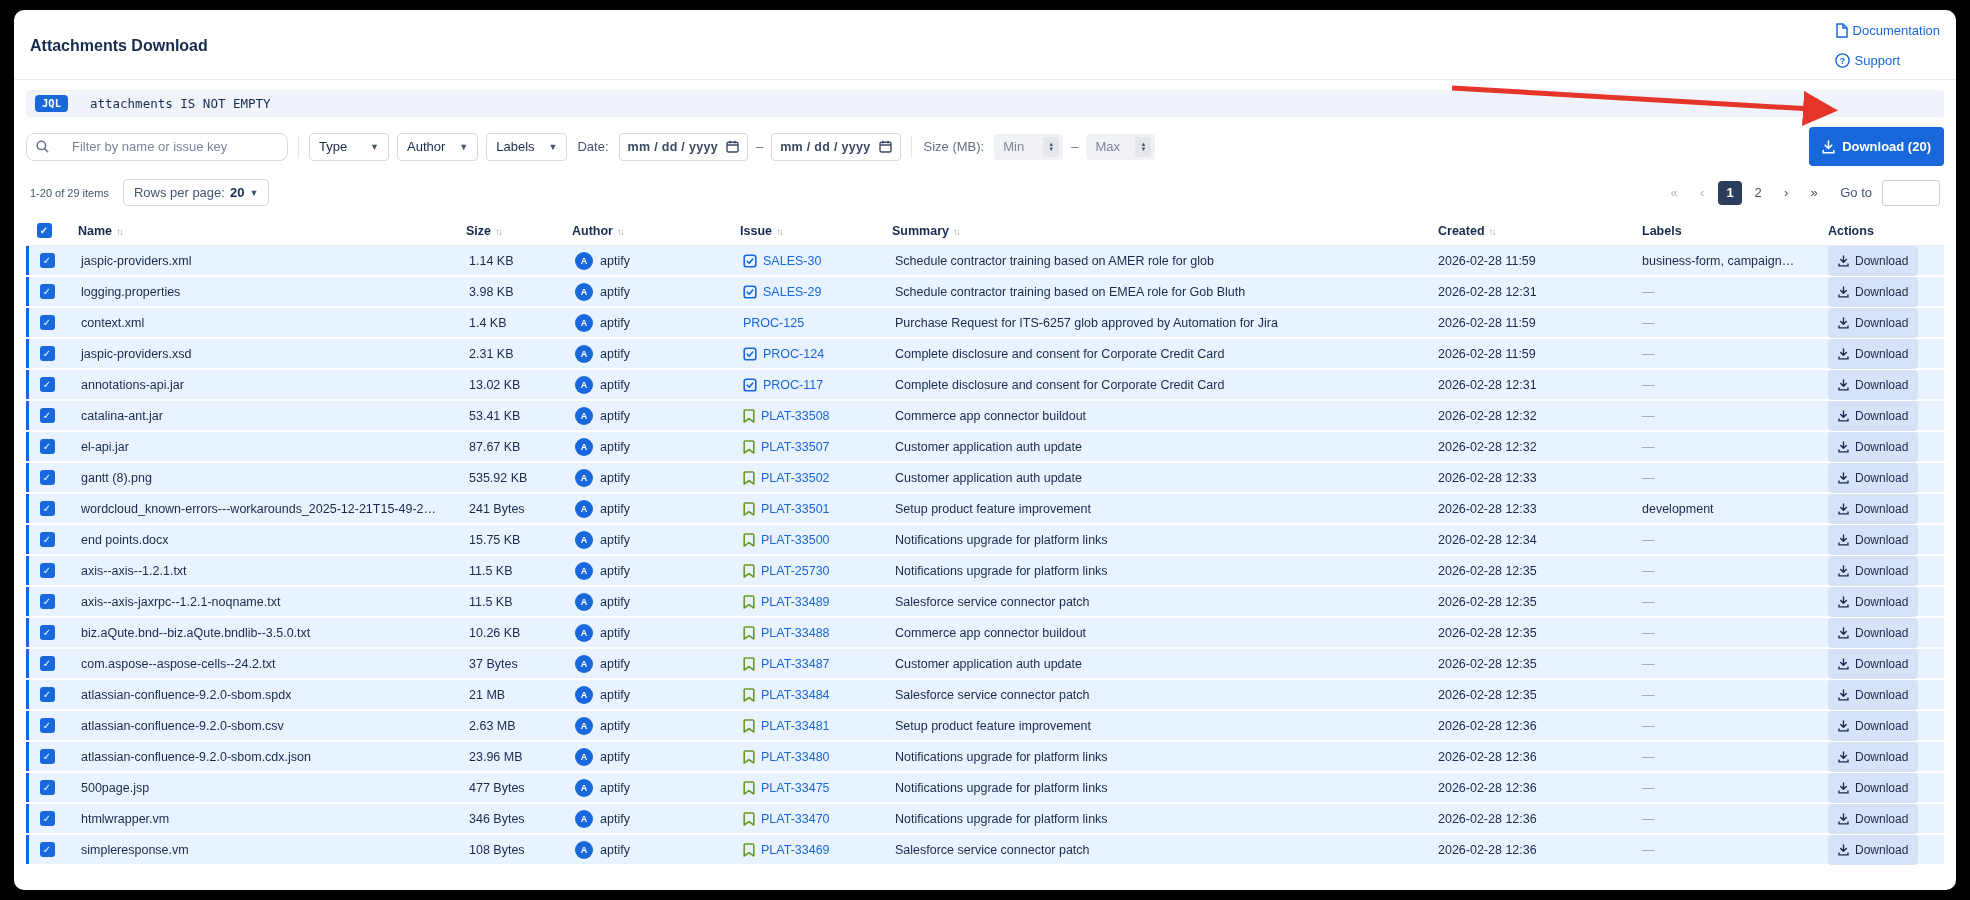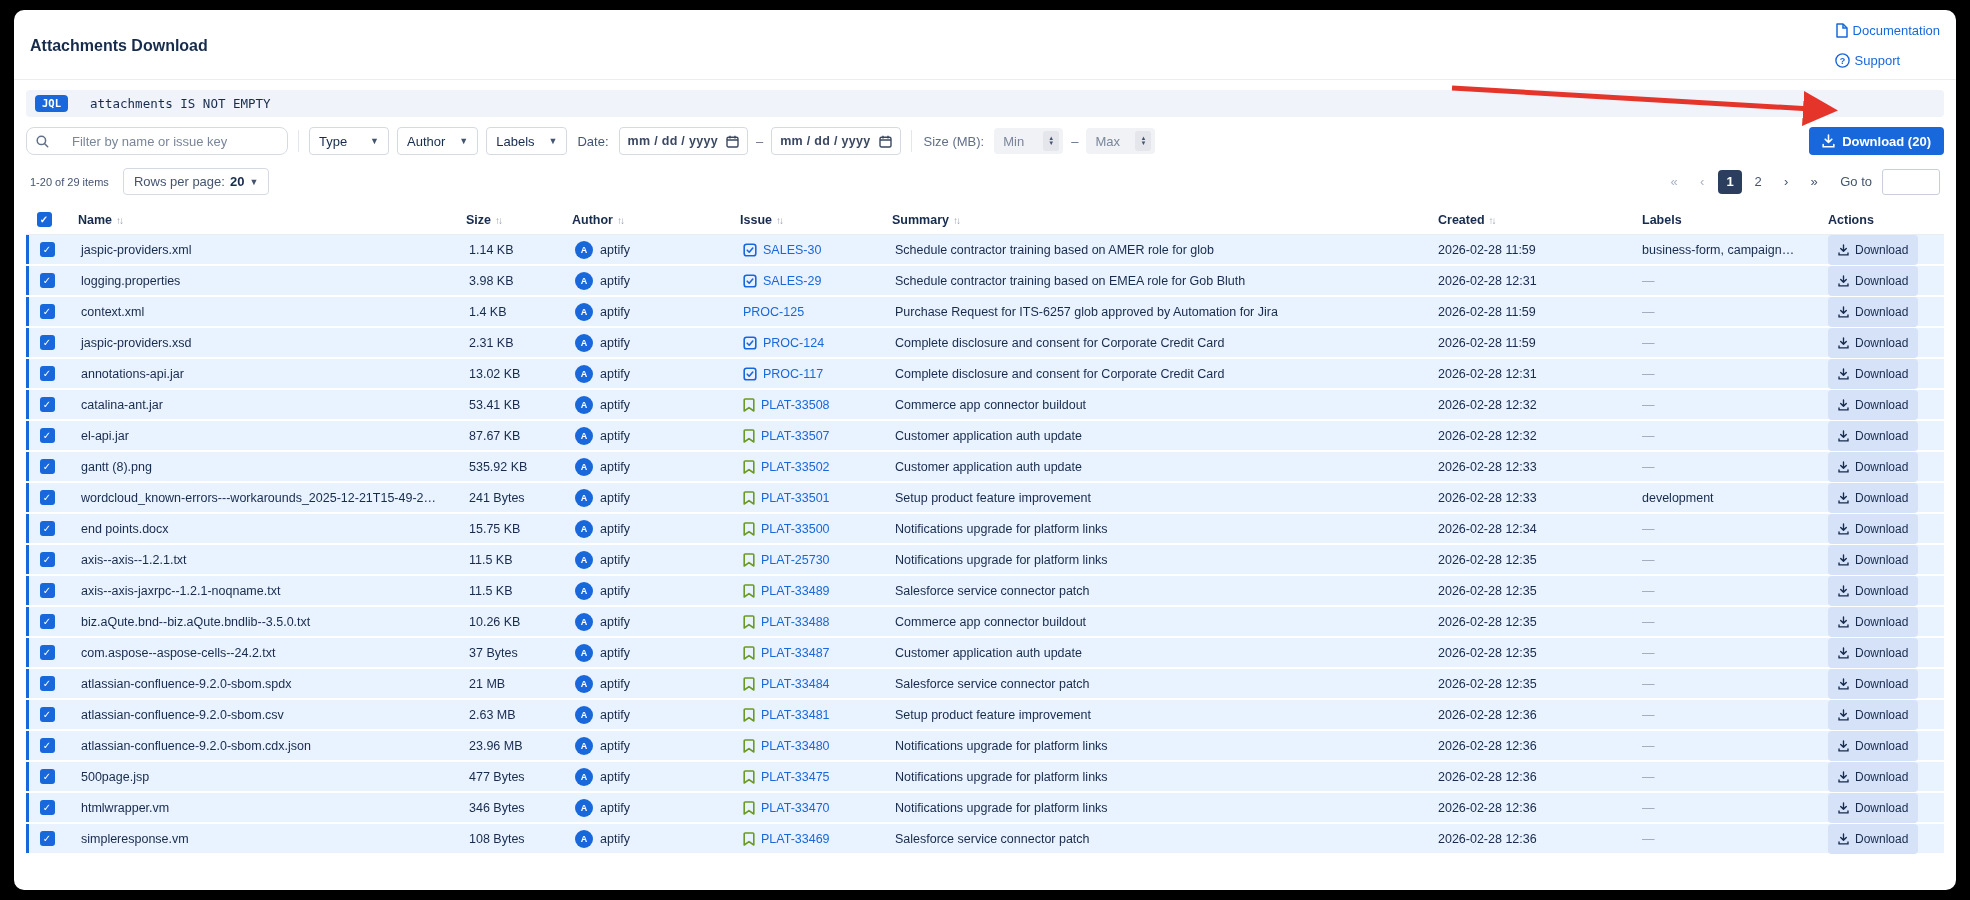--- a/index.html
+++ b/index.html
@@ -28,21 +28,21 @@
   .select { display:flex; align-items:center; justify-content:space-between; height:28px; border:1px solid #D5DAE2; border-radius:4px; padding:0 9px; font-size:13px; color:#172B4D; min-width:80px; background:#fff; cursor:pointer; gap:14px; }
   .caret { font-size:9px; color:#44546F; }
   .flabel { font-size:13px; color:#44546F; margin:0 2px; }
   .glabel { font-size:13px; color:#626F86; margin:0 2px; }
   .dateinput { display:flex; align-items:center; gap:8px; height:28px; border:1px solid #D5DAE2; border-radius:4px; padding:0 8px; background:#fff; }
   .dateinput span.dval { font-size:12.5px; font-weight:bold; color:#3B4862; letter-spacing:.3px; }
   .dash { color:#626F86; font-size:13px; }
   .numinput { display:flex; align-items:center; height:26px; background:#F1F2F5; border-radius:4px; padding:0 4px 0 9px; gap:6px; }
   .numinput .ph { font-size:13px; color:#7A8699; width:34px; }
   .spin { display:flex; flex-direction:column; align-items:center; justify-content:center; background:#E4E6EB; border-radius:3px; width:16px; height:20px; font-size:6px; color:#44546F; line-height:5px; cursor:pointer; }
-  .dl-btn { margin-left:auto; display:flex; align-items:center; gap:7px; background:#1868DB; color:#fff; border:0; border-radius:4px; height:28px; padding:0 13px; font-size:13px; font-weight:bold; font-family:inherit; cursor:pointer; }
+  .dl-btn { margin-left:auto; display:flex; align-items:center; gap:7px; background:#1868DB; color:#fff; border:0; border-radius:4px; height:39px; padding:0 13px; font-size:13px; font-weight:bold; font-family:inherit; cursor:pointer; }
 
   
   .pagerow { display:flex; align-items:center; margin-top:13px; padding:0 4px; }
   .range { font-size:11px; color:#44546F; margin-right:14px; }
   .rpp { display:flex; align-items:center; gap:5px; border:1px solid #D5DAE2; border-radius:4px; height:27px; padding:0 10px; font-size:13px; color:#44546F; cursor:pointer; }
   .rpp b { color:#172B4D; }
   .pager { margin-left:auto; display:flex; align-items:center; gap:4px; }
   .pbtn { min-width:24px; height:24px; display:flex; align-items:center; justify-content:center; border:0; background:transparent; border-radius:4px; font-size:13px; color:#44546F; font-family:inherit; cursor:pointer; }
   .pbtn.dis { color:#A8B2C1; }
   .pbtn.active { background:#2C3E5D; color:#fff; font-weight:bold; }

